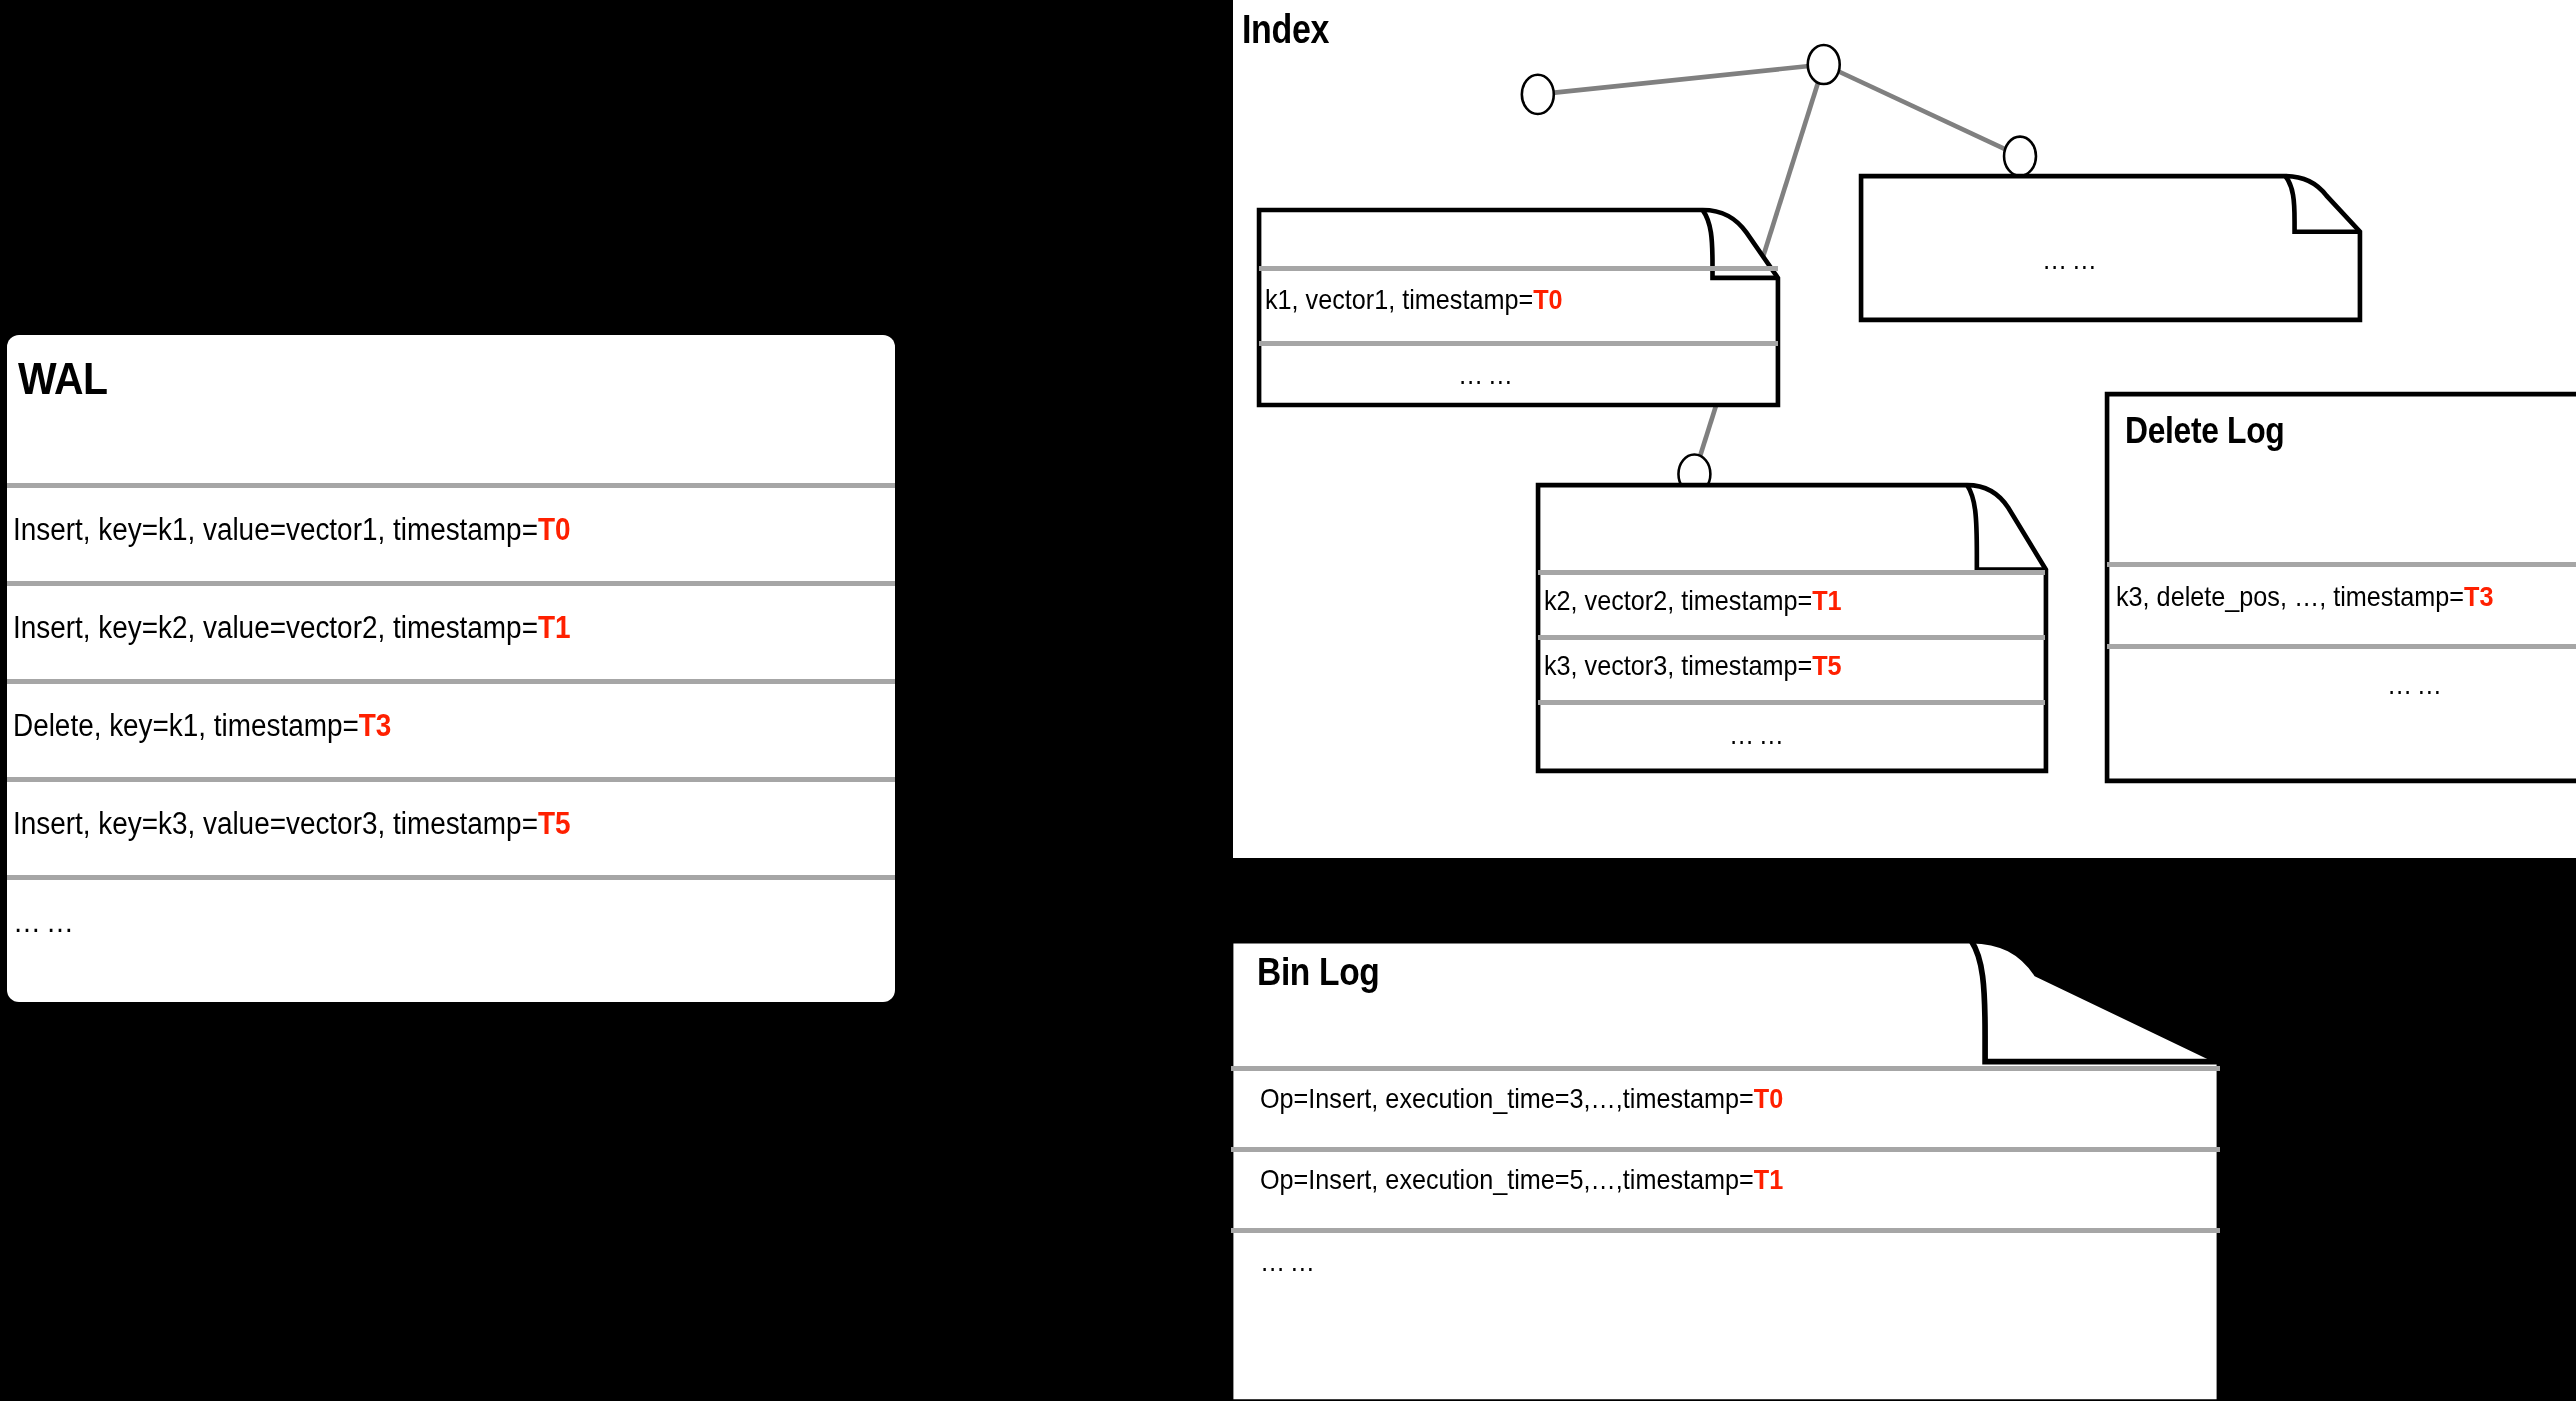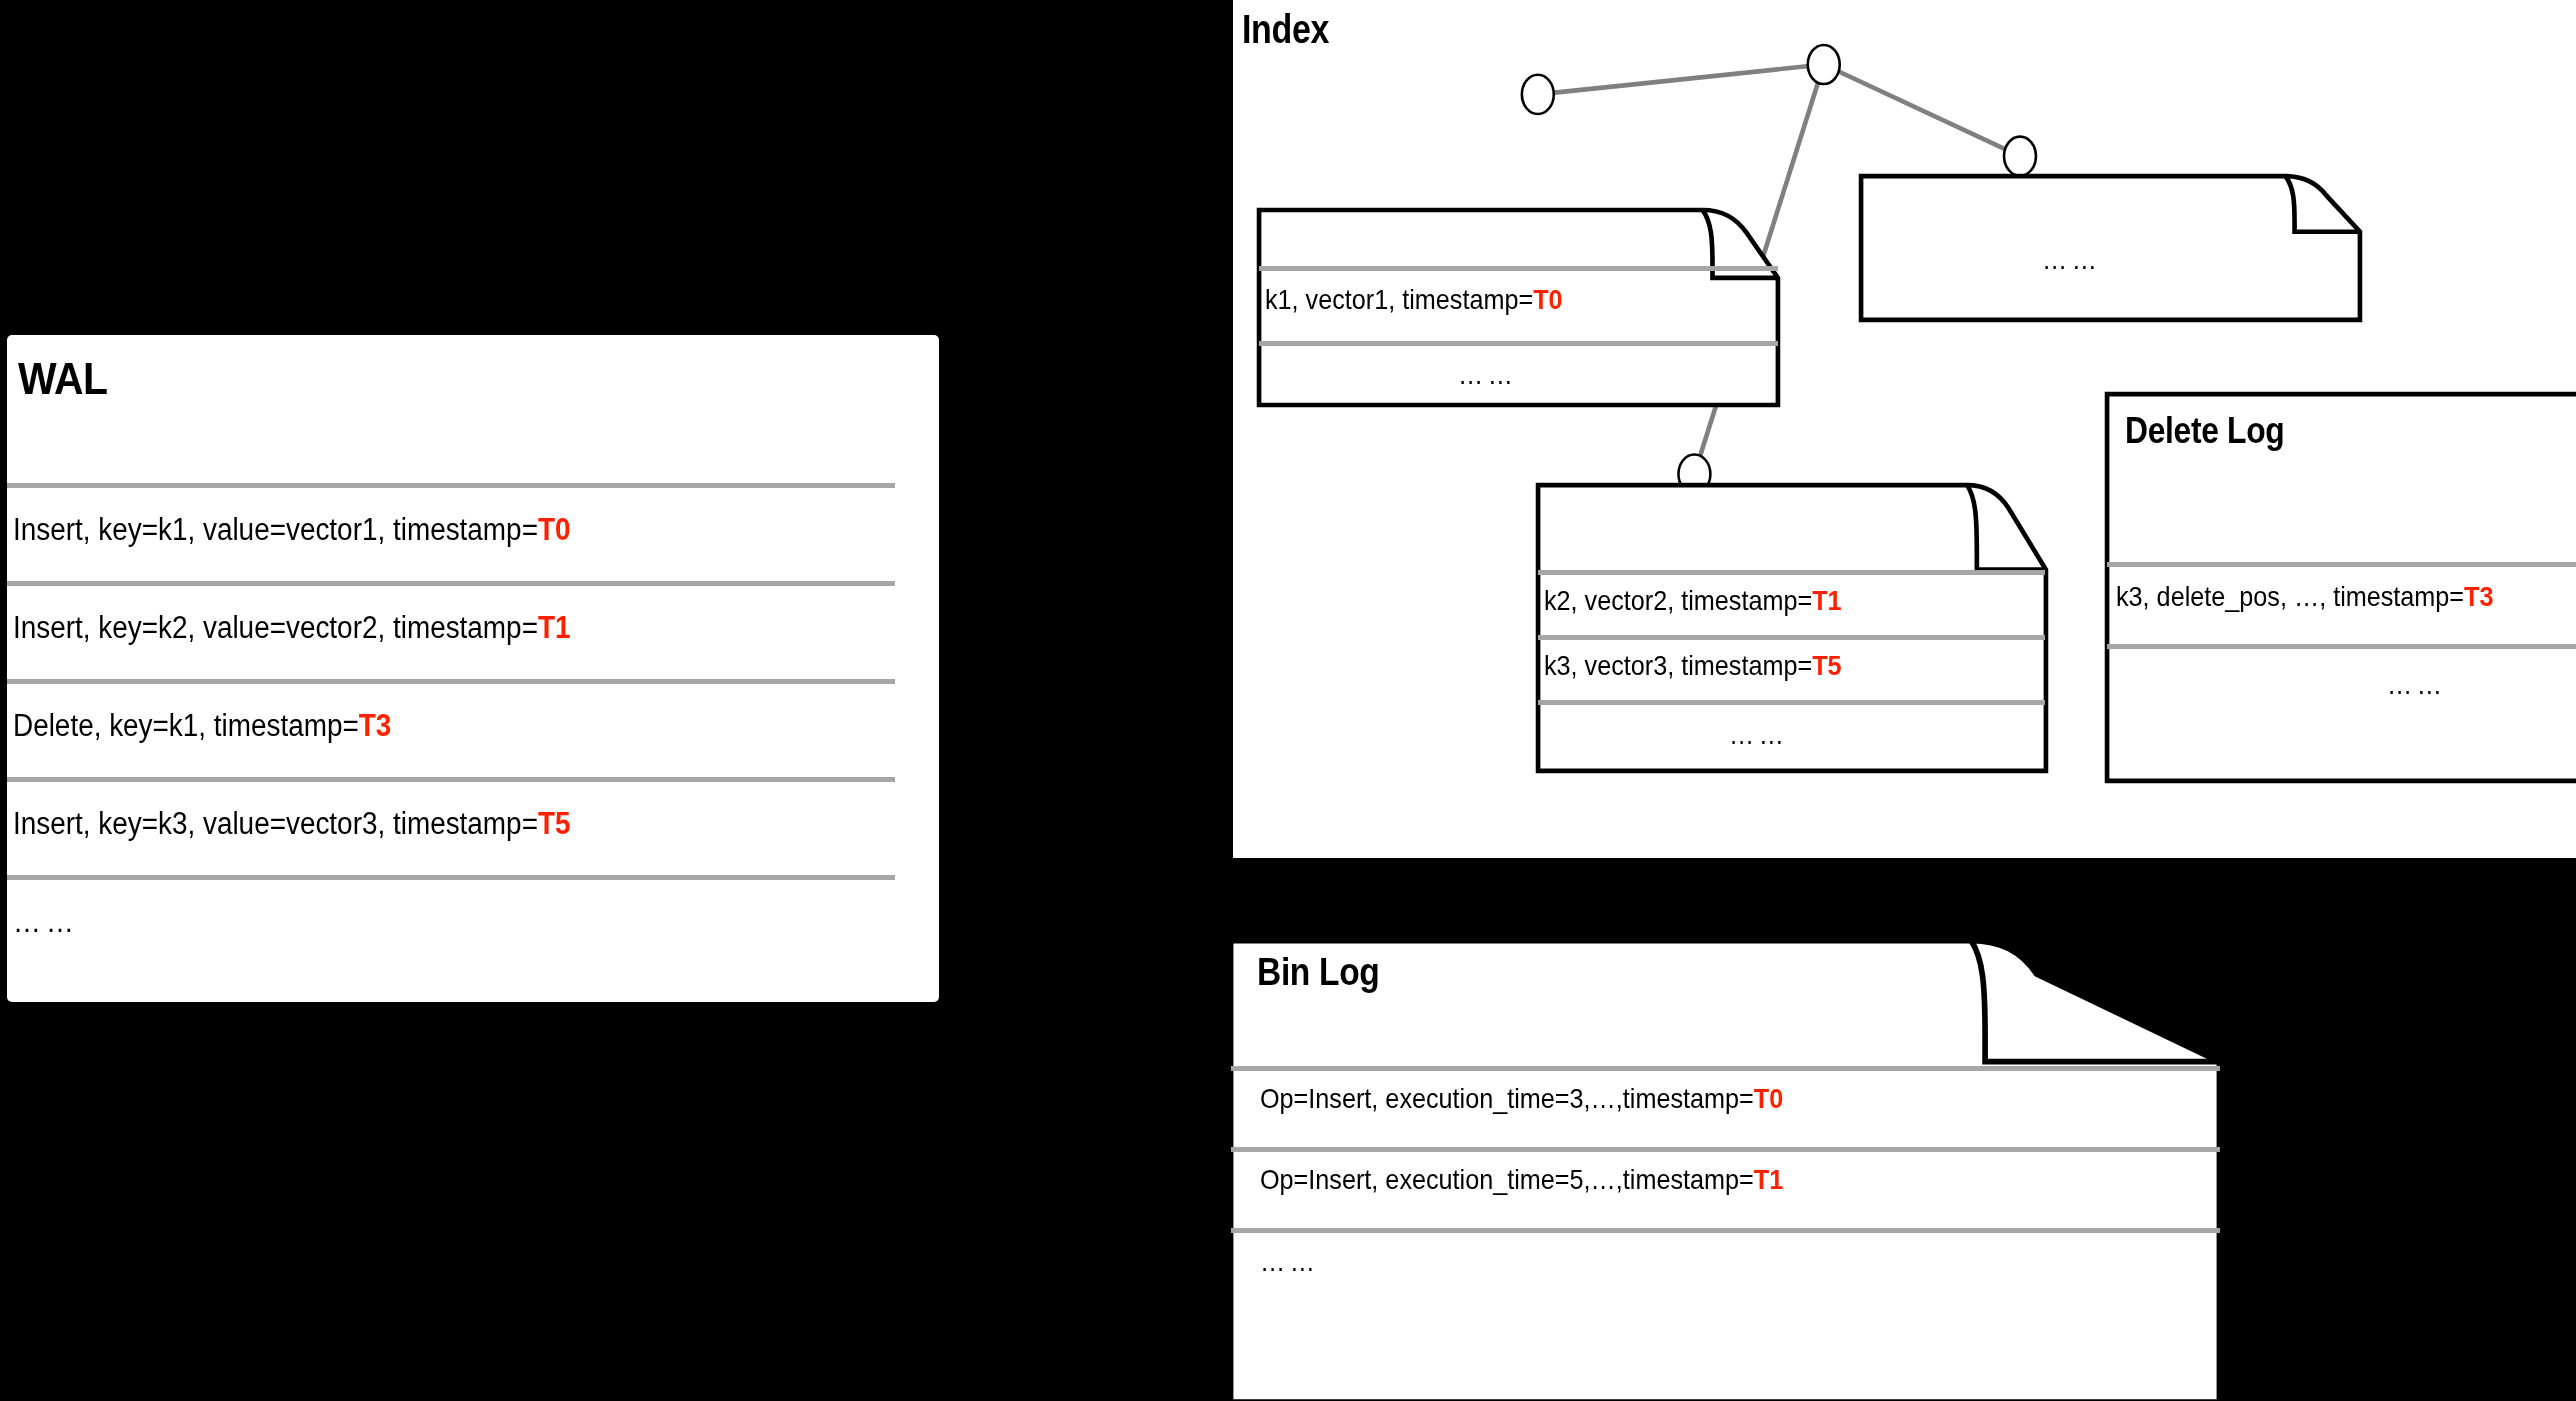--- a/index.html
+++ b/index.html
@@ -2,21 +2,21 @@
 <html style="font-size:8.2px"><head>
 <meta charset="utf-8">
 <style>
   html,body{margin:0;padding:0;background:#000;}
   body{width:2817px;height:1402px;position:relative;overflow:hidden;
        font-family:"Liberation Sans","DejaVu Sans",sans-serif;}
   .abs{position:absolute;}
 
   
   .card{background:#fff;}
-  .wal-card{border-radius:5px;padding-left:44px;}
+  .wal-card{border-radius:12px;}
 
   
   .row{position:absolute;color:#000;white-space:nowrap;
        font-family:"Liberation Sans","DejaVu Sans",sans-serif;
        font-stretch:condensed; transform-origin:left center;}
   .ts{color:#ff2000;font-weight:bold;}
   .dots{letter-spacing:0.18em;}
 
   
   .heading{position:absolute;font-weight:bold;color:#000;

